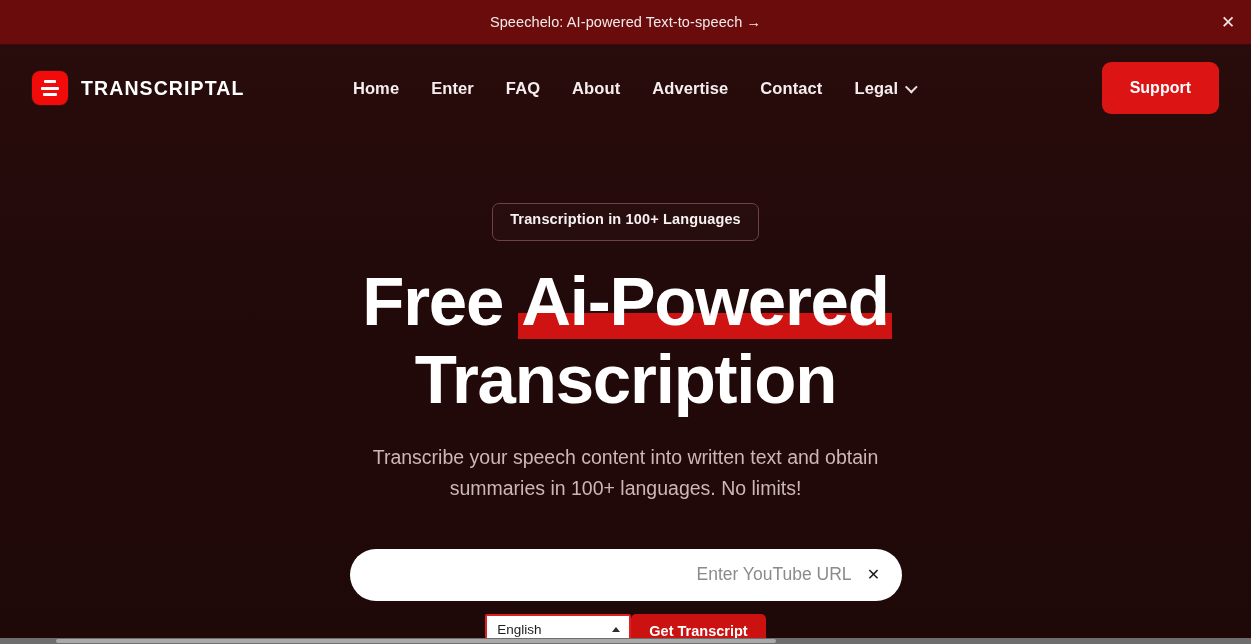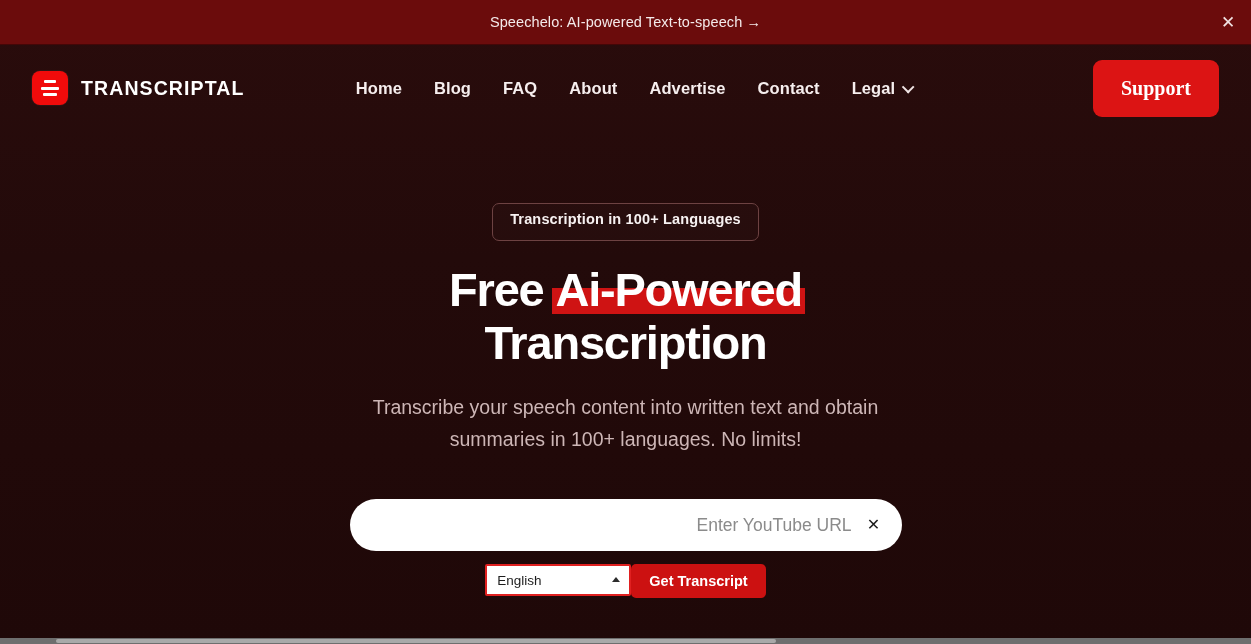--- a/index.html
+++ b/index.html
@@ -116,27 +116,27 @@
     border-right: 2px solid #f0e4e4;
     border-bottom: 2px solid #f0e4e4;
     transform: rotate(45deg) translateY(-2px);
   }
 
   .support-btn {
     position: absolute;
     right: 32px;
     background: #dc1414;
     color: #ffffff;
-    font-size: 20px;
+    font-size: 16px;
     font-weight: 700;
     padding: 17px 28px;
     border: none;
     border-radius: 9px;
     cursor: pointer;
-    font-family: Liberation Serif, serif;
+    font-family: Liberation Sans, sans-serif;
   }
 
   
   .hero {
     text-align: center;
     padding-top: 72px;
   }
 
   .hero-badge {
     display: inline-block;
@@ -146,21 +146,21 @@
     color: #f7f1f1;
     font-size: 14.5px;
     font-weight: 700;
     letter-spacing: .15px;
     background: rgba(255,255,255,.015);
   }
 
   .hero-title {
     margin-top: 22px;
     color: #ffffff;
-    font-size: 47px;
+    font-size: 69px;
     font-weight: 800;
     line-height: 1.13;
     letter-spacing: -1.2px;
   }
   .hl {
     position: relative;
     display: inline-block;
     z-index: 1;
   }
   .hl::after {
@@ -305,21 +305,21 @@
           <i></i>
       </span>
       <span class="brand-name">TRANSCRIPTAL</span>
     </div>
 
     <nav class="main-nav">
       <span class="nav-link">
         <span>Home</span>
       </span>
       <span class="nav-link">
-        <span>Blog</span>
+        <span>Enter</span>
       </span>
       <span class="nav-link">
         <span>FAQ</span>
       </span>
       <span class="nav-link">
         <span>About</span>
       </span>
       <span class="nav-link">
         <span>Advertise</span>
       </span>

